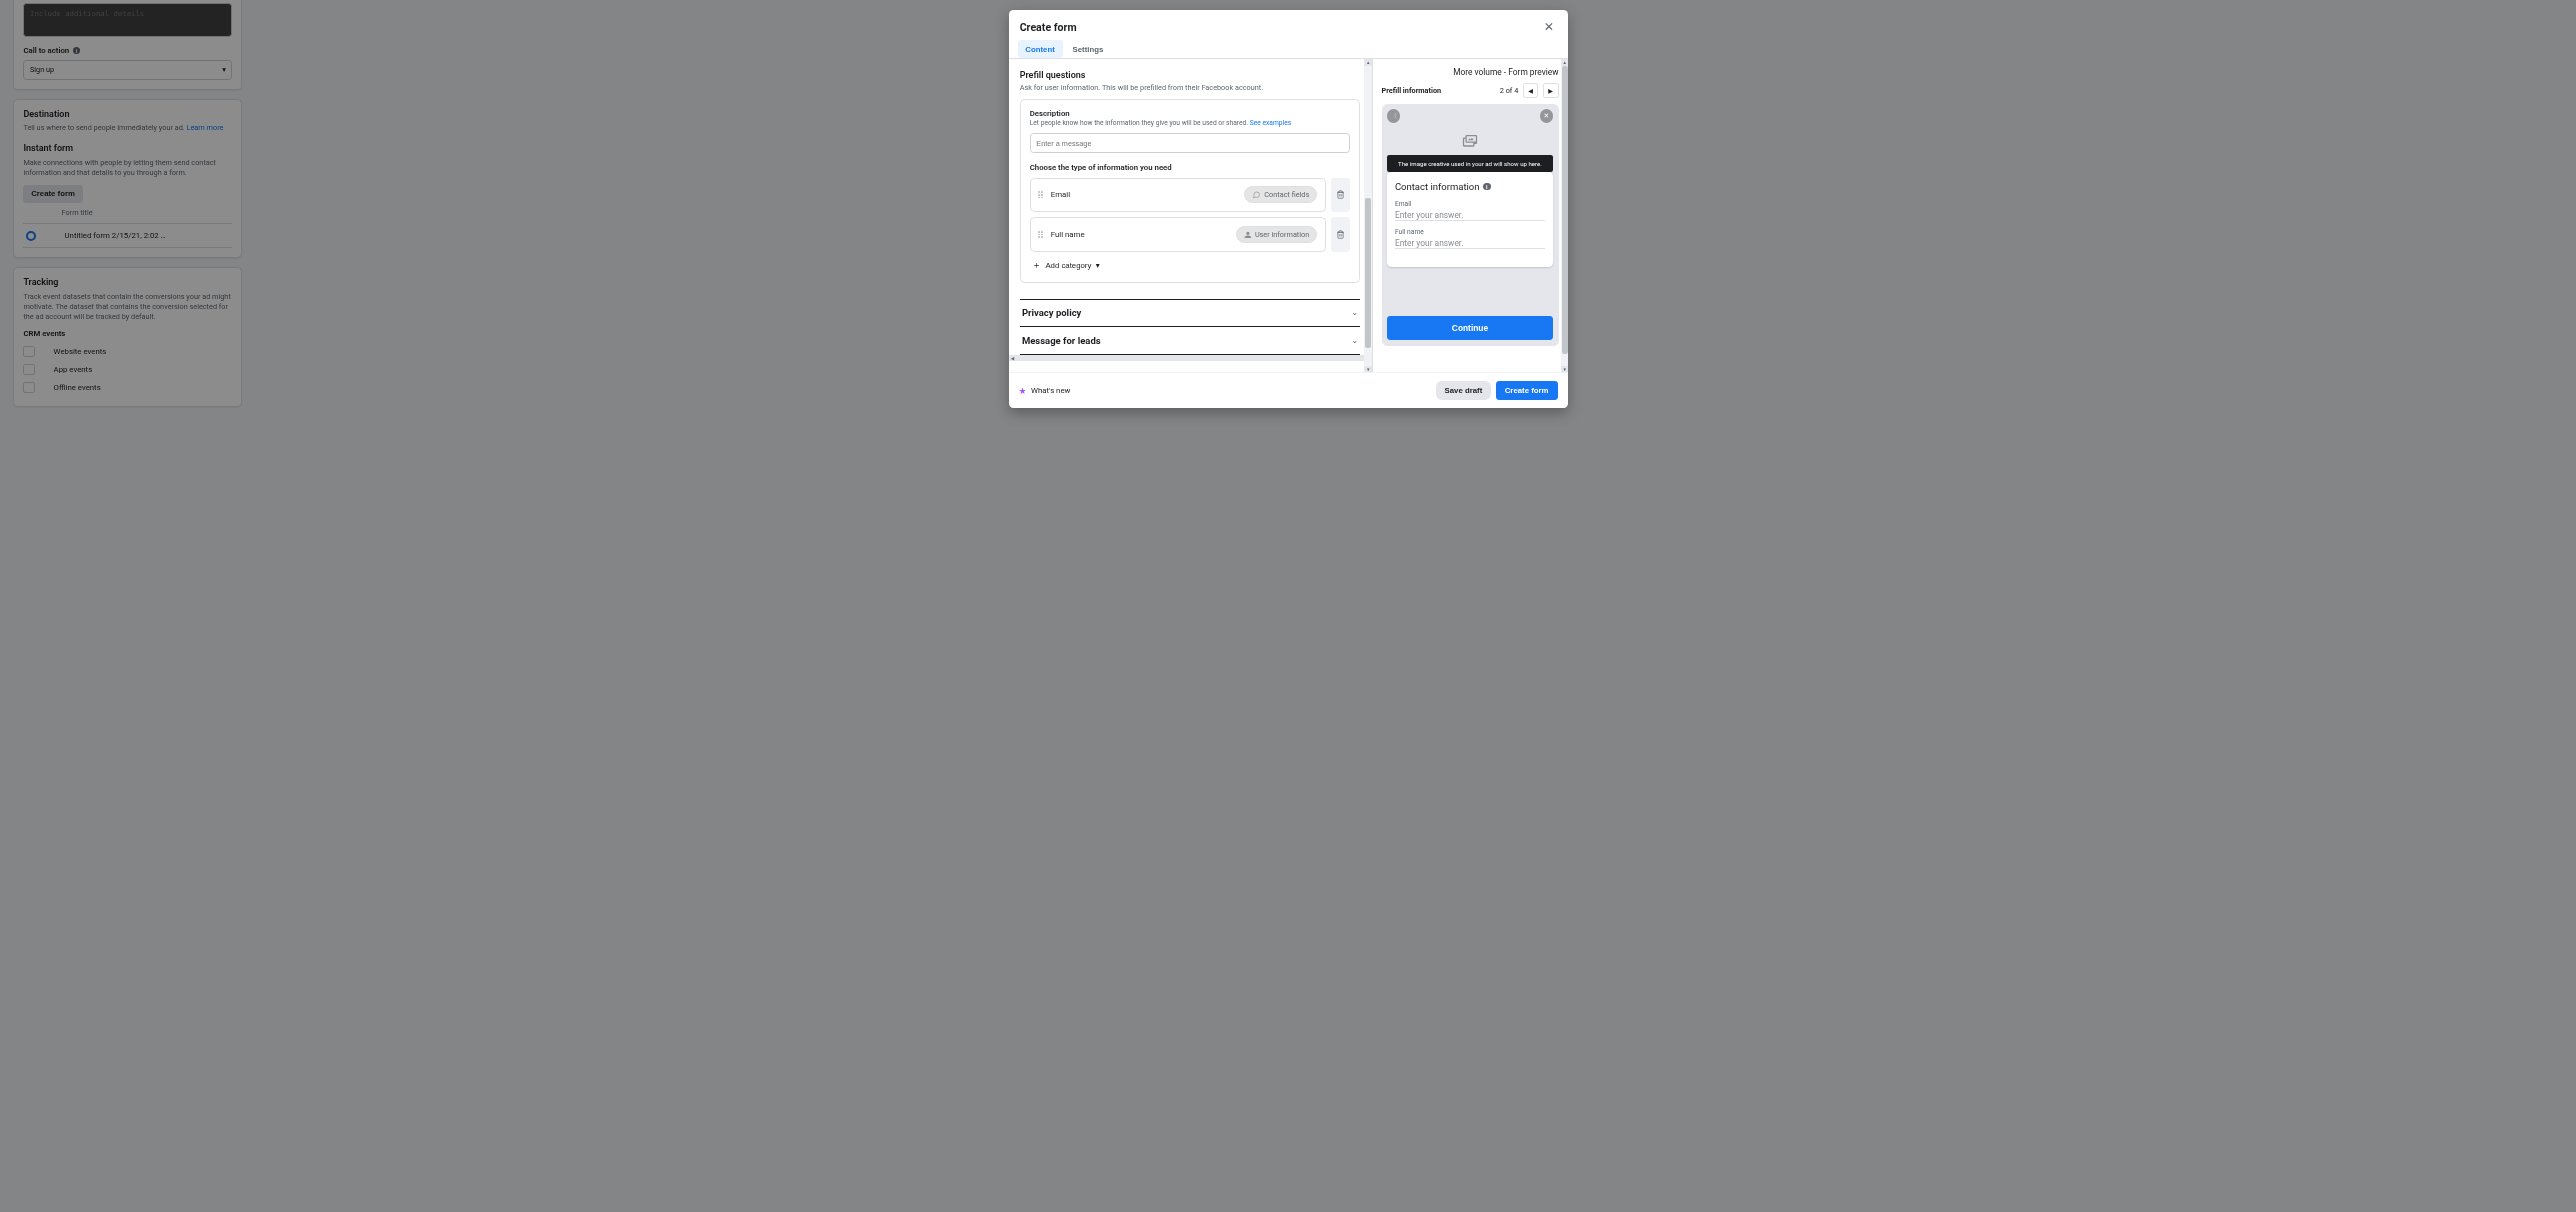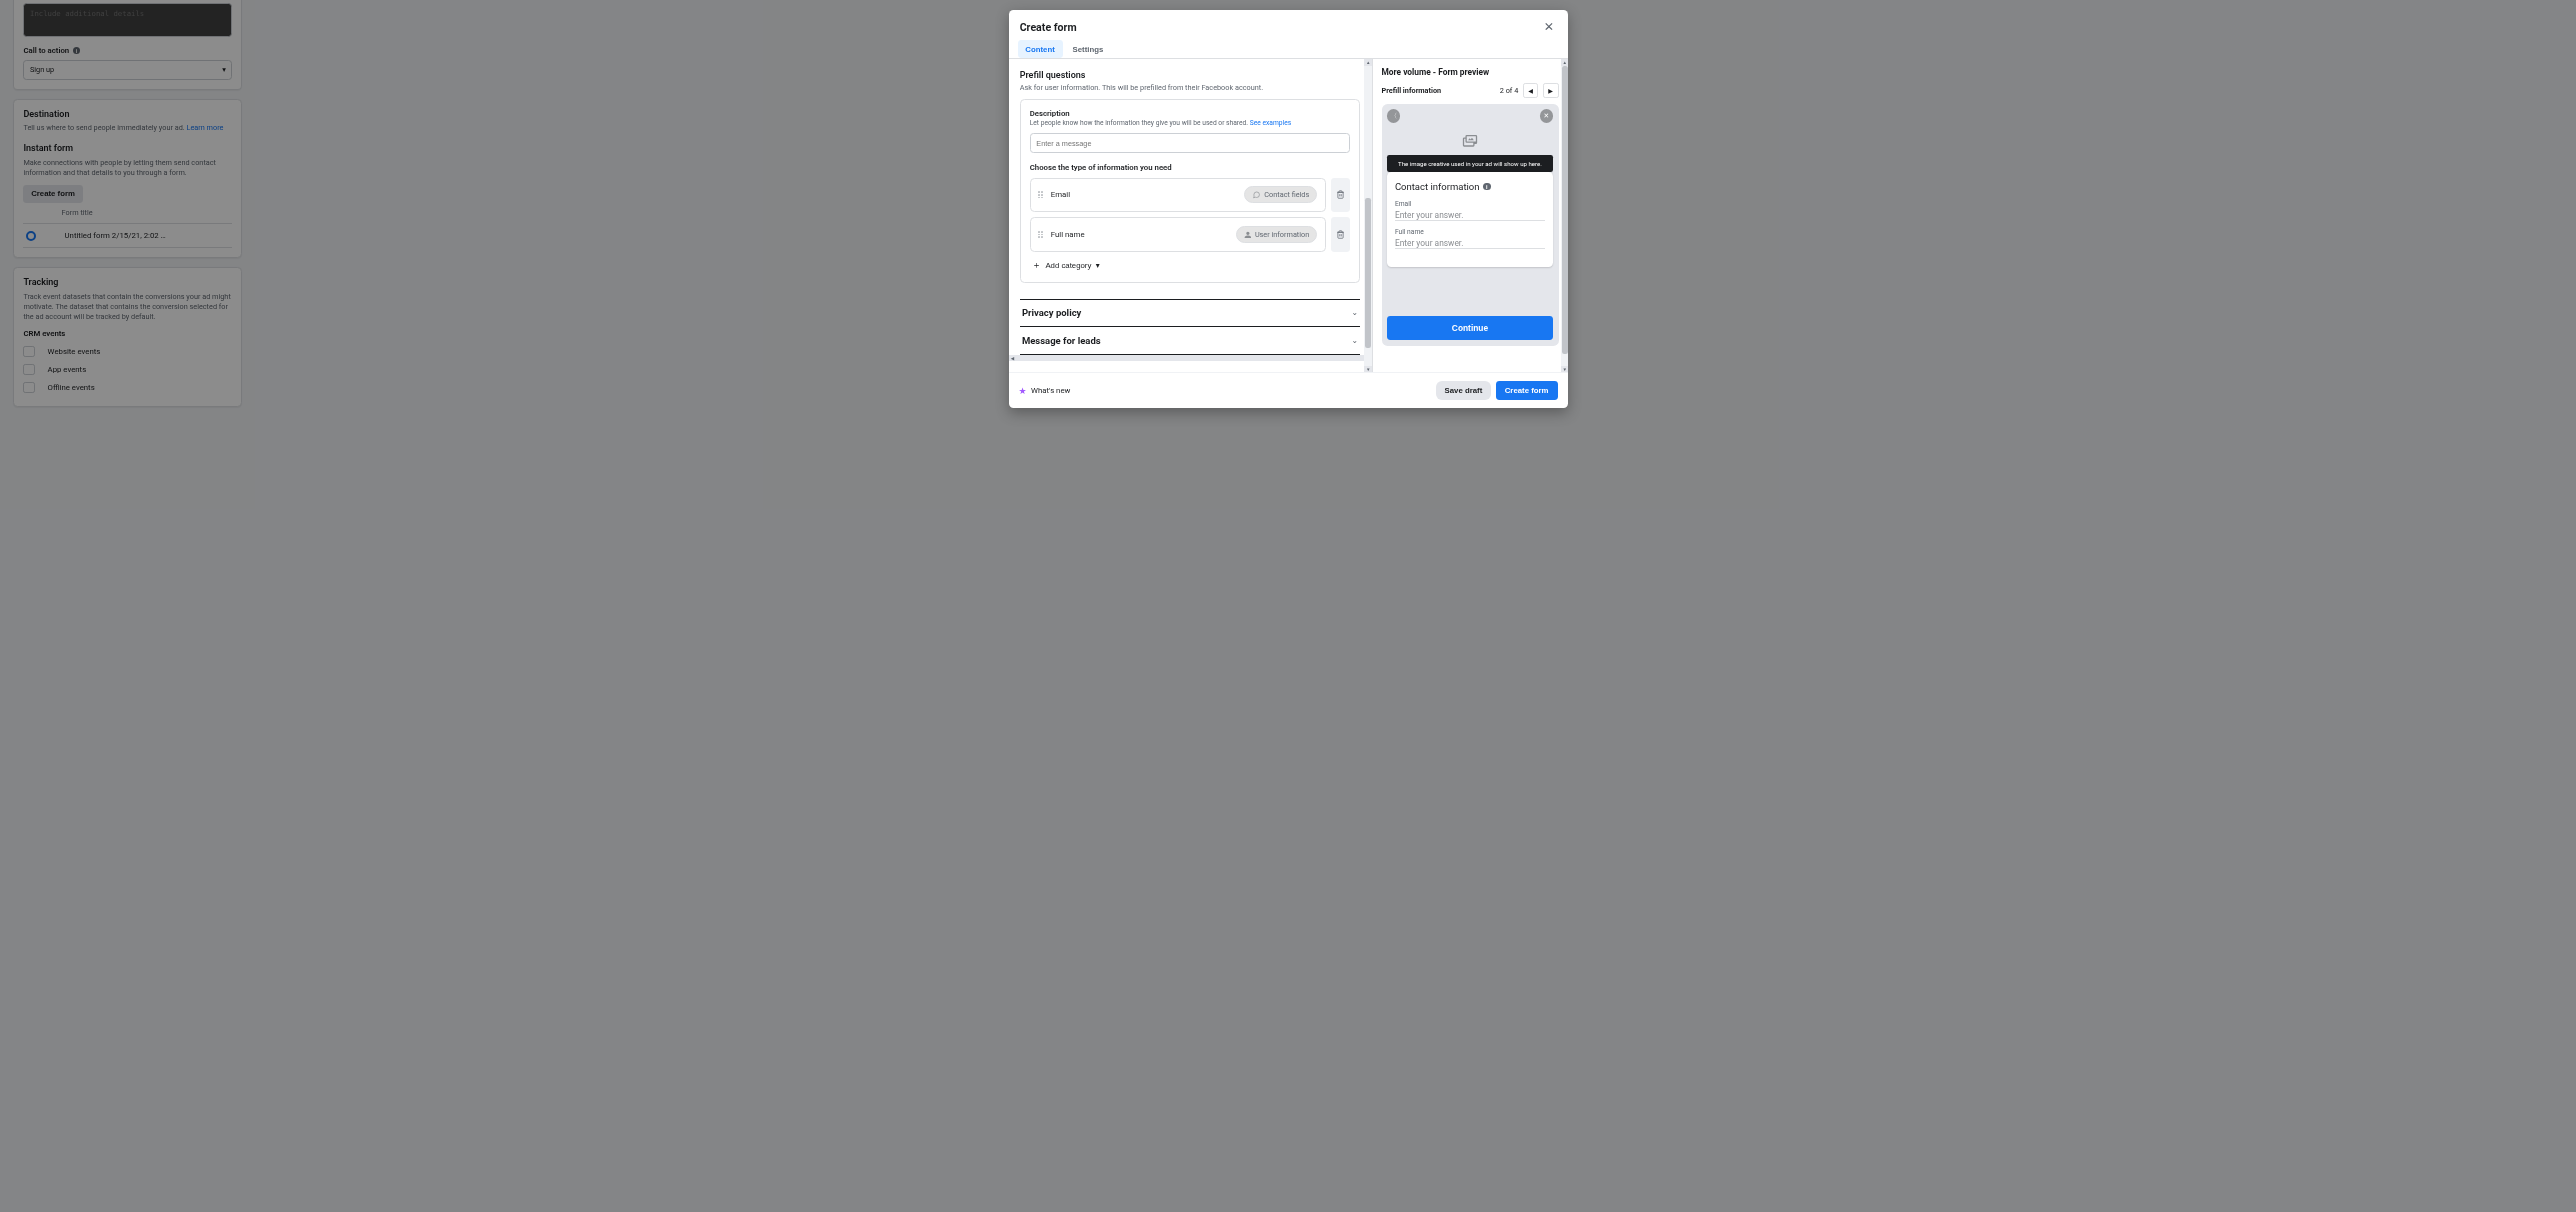--- a/index.html
+++ b/index.html
@@ -13,21 +13,21 @@
   .bg-card h3 { font-size: 9px; font-weight: 600; margin-bottom: 4.5px; color: #1c1e21; }
   .bg-card p { font-size: 7.3px; color: #606770; line-height: 1.4; }
   .bg-card a { color: #1877f2; text-decoration: none; }
   .bg-textarea { width: 100%; height: 34px; border: 0.6px solid #ccd0d5; border-radius: 3.4px; padding: 4.5px 5.6px; font-size: 7.3px; color: #8a8d91; background: #404040; resize: none; }
   .bg-label { font-size: 7.8px; font-weight: 600; margin: 6.7px 0 4.5px; display: flex; align-items: center; gap: 3.4px; }
   .bg-select { width: 100%; border: 0.6px solid #ccd0d5; border-radius: 3.4px; padding: 4.5px 5.6px; font-size: 7.3px; background: #fff; display: flex; align-items: center; justify-content: space-between; }
   .bg-btn { background: #e4e6eb; border: none; border-radius: 3.4px; padding: 4.5px 7.8px; font-size: 7.8px; font-weight: 600; color: #1c1e21; cursor: pointer; }
   .bg-form-row { display:flex; align-items:center; padding: 6.7px 2.2px; border-bottom: 0.6px solid #dddfe2; gap: 6.7px; }
   .bg-form-header-row { display:flex; padding: 5.6px 2.2px; border-bottom: 0.6px solid #dddfe2; color:#606770; font-size:7.3px; }
   .bg-radio { width:10px; height:10px; border-radius:50%; border:2.8px solid #1877f2; background:#fff; flex-shrink:0; }
-  .bg-check-row { display:flex; align-items:center; gap:13px; padding:3.4px 0; }
+  .bg-check-row { display:flex; align-items:center; gap:19px; padding:3.4px 0; }
   .bg-check { width:11.2px; height:11.2px; border:0.6px solid #ccd0d5; border-radius:2.2px; background:#fff; flex-shrink:0; }
   .info-dot { width:7.8px; height:7.8px; border-radius:50%; background:#606770; color:#fff; font-size:5.6px; font-weight:700; display:inline-flex; align-items:center; justify-content:center; }
 
   
   .overlay { position: absolute; inset: 0; background: rgba(0,0,0,0.45); display:flex; align-items:flex-start; justify-content:center; padding-top:10px; }
 
   
   .modal { width: 559px; background:#fff; border-radius:4.5px; box-shadow: 0 4.5px 13.4px rgba(0,0,0,0.3); display:flex; flex-direction:column; overflow:hidden; }
 
   .modal-header { display:flex; align-items:center; justify-content:space-between; padding:9px 11.2px 4.5px; }
@@ -74,21 +74,21 @@
   .h-scroll .arrow { width:7.8px; height:6.7px; background:#e4e6eb; display:flex; align-items:center; justify-content:center; font-size:4.5px; color:#606770; }
   .h-scroll .track { flex:1; height:6.7px; background:#e4e6eb; margin:0; }
 
   .v-scroll { position:absolute; right:0; top:0; bottom:0; width:7.8px; display:flex; flex-direction:column; background:#fafafa; }
   .v-scroll .arrow-v { height:6.7px; background:#e4e6eb; display:flex; align-items:center; justify-content:center; font-size:4.5px; color:#606770; }
   .v-scroll .v-track { flex:1; background:#f0f2f5; position:relative; }
   .v-scroll .v-thumb { position:absolute; left:1.1px; right:1.1px; background:#c1c4c9; border-radius:2.2px; }
 
   
   .preview { flex:0 0 196px; border-left:0.6px solid #dddfe2; padding:7.8px 9px; position:relative; }
-  .preview-title { font-size:8.4px; font-weight:700; margin-bottom:5.6px; }
+  .preview-title { font-size:8.4px; font-weight:400; margin-bottom:5.6px;text-align:right; }
   .preview-nav { display:flex; align-items:center; justify-content:space-between; margin-bottom:5.6px; }
   .preview-nav-left { font-size:7.3px; font-weight:700; }
   .preview-nav-right { display:flex; align-items:center; gap:4.5px; }
   .step-count { font-size:7.3px; color:#1c1e21; }
   .nav-btn { width:15.6px; height:15.6px; border:0.6px solid #dddfe2; border-radius:2.2px; background:#fff; display:flex; align-items:center; justify-content:center; cursor:pointer; color:#1c1e21; font-size:6.1px; }
 
   .phone-frame { background:#e4e6eb; border-radius:5.6px; padding:0; overflow:hidden; }
   .phone-top { display:flex; align-items:center; justify-content:space-between; padding:5.6px 5.6px 3.4px; }
   .circ-btn { width:13.4px; height:13.4px; border-radius:50%; background:rgba(0,0,0,0.35); color:#fff; display:flex; align-items:center; justify-content:center; border:none; font-size:6.7px; cursor:pointer; }
   .phone-img-area { height:29px; display:flex; align-items:center; justify-content:center; color:#8a8d91; }

